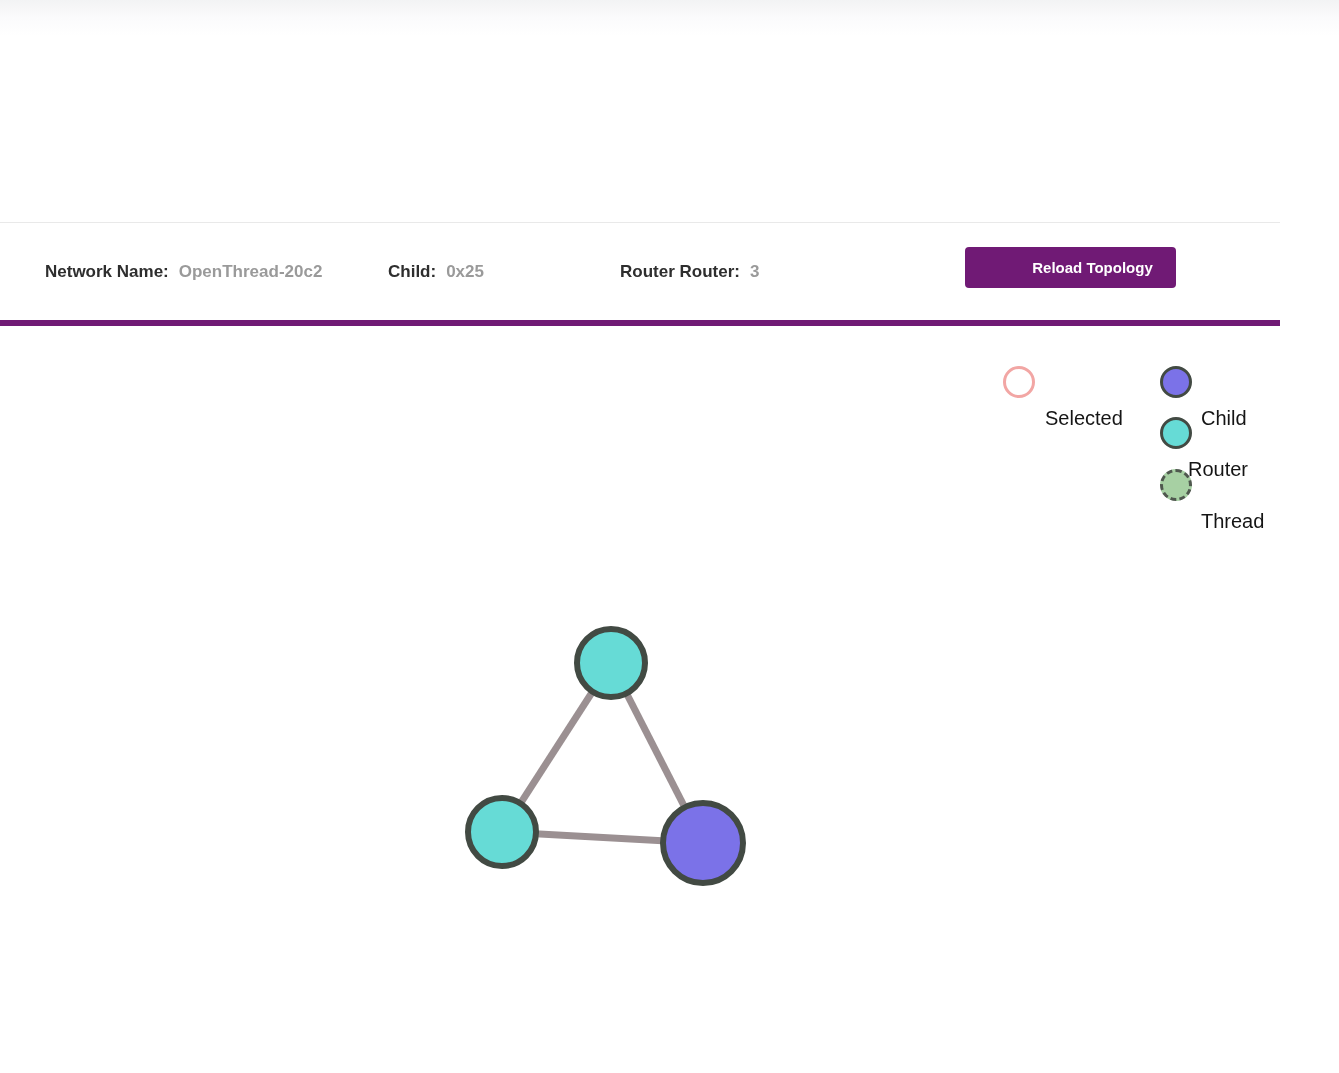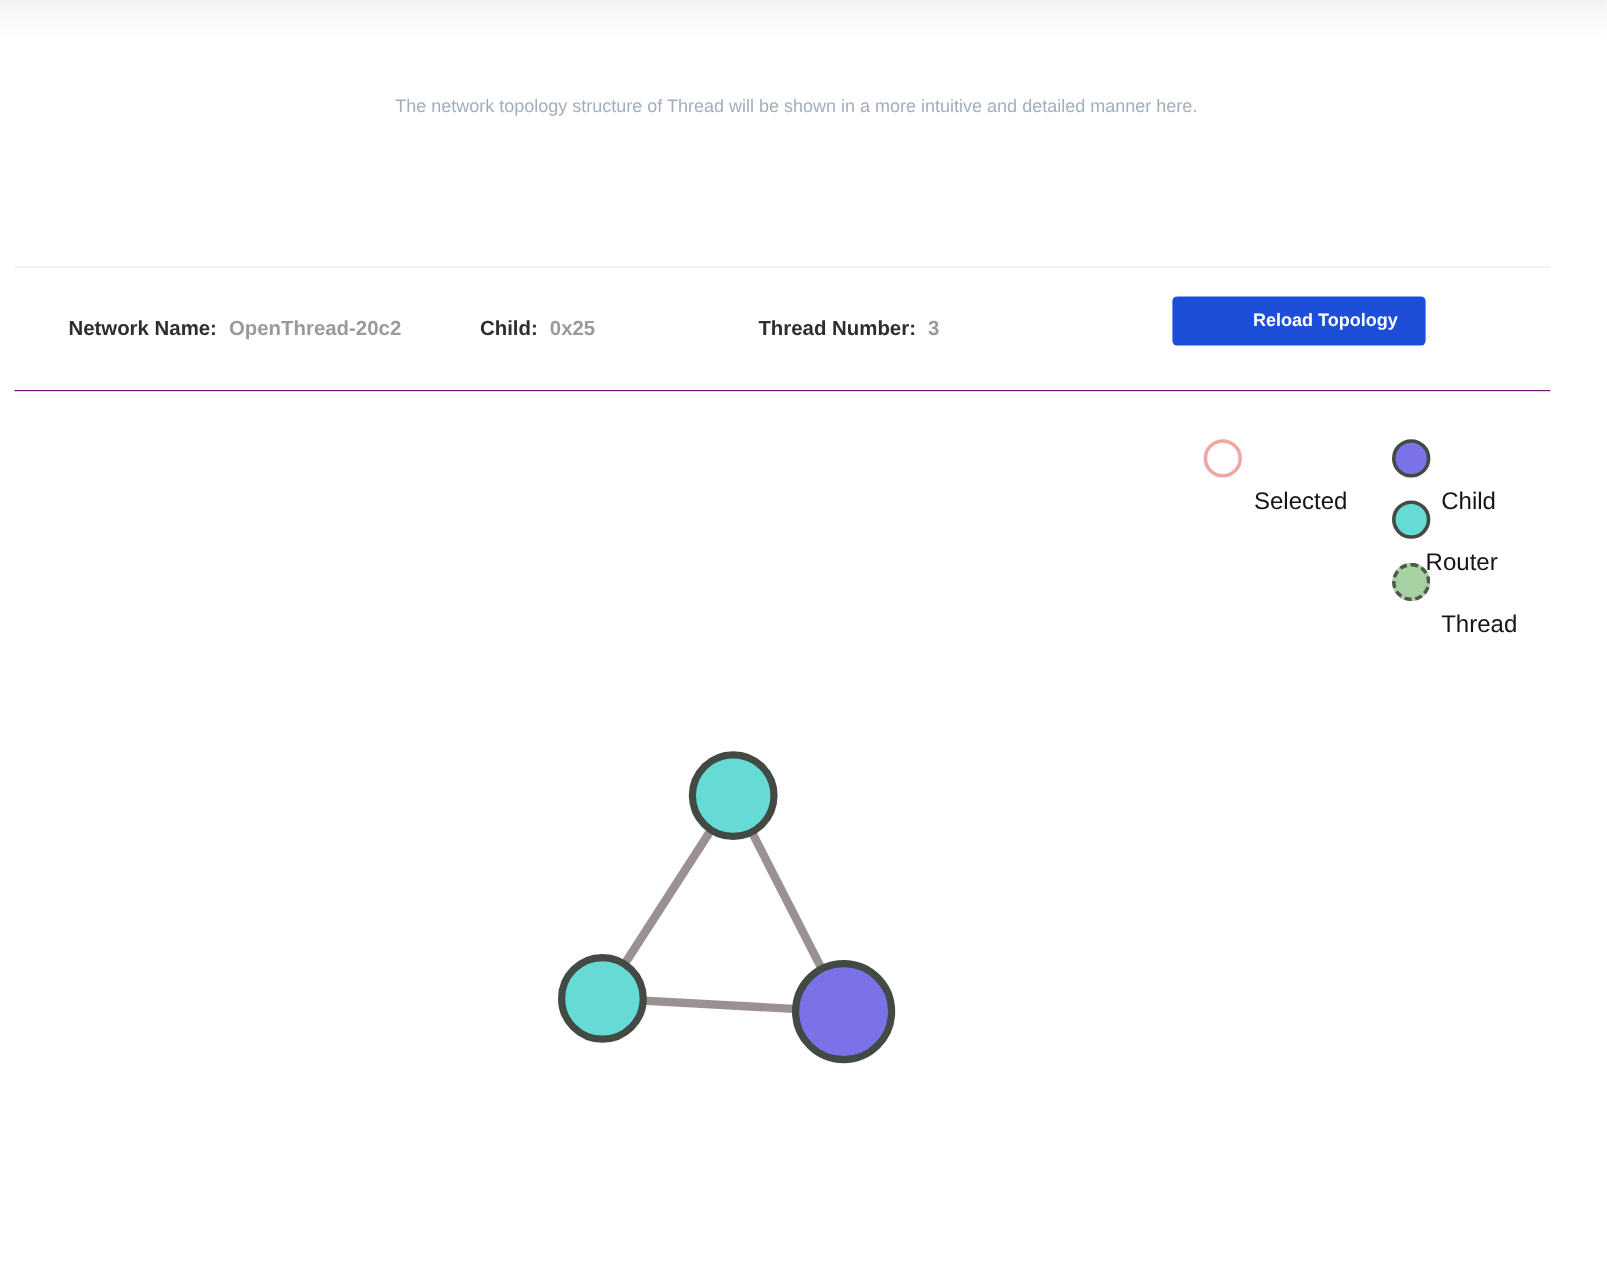--- a/index.html
+++ b/index.html
@@ -25,39 +25,39 @@
     letter-spacing: 0px;
   }
   .title .t-dark { color: #485563; }
   .title .t-accent { color: #51a1c7; margin-left: 12px; }
   .subtitle {
     margin-top: 22px;
     font-size: 15px; color: #a3aebb; font-weight: 400;
   }
   
   .infobar {
-    position: absolute; left: 12px; top: 222px;
+    position: absolute; left: 0; top: 222px;
     width: 1280px; height: 104px;
     background: #ffffff;
     border-top: 1px solid #e9e9e9;
-    border-bottom: 1px solid #701a75;
+    border-bottom: 6px solid #701a75;
   }
   .field {
     position: absolute; top: 50%; transform: translateY(-50%);
     white-space: nowrap; font-size: 17px; font-weight: 700;
   }
   .field .flabel { color: #2e2e2e; margin-right: 10px; }
   .field .fvalue { color: #9a9a9a; }
   .f0 { left: 45px; }
   .f1 { left: 388px; }
   .f2 { left: 620px; }
   .reload-btn {
     position: absolute; left: 965px; top: 24px;
     width: 211px; height: 41px;
-    background: #1d4ed8; color: #ffffff;
+    background: #701a75; color: #ffffff;
     border: none; border-radius: 4px;
     font-family: "Liberation Sans", sans-serif;
     font-size: 15px; font-weight: 700;
     cursor: pointer;
     padding-left: 44px;
   }
   
   .legend-swatch {
     position: absolute;
     width: 32px; height: 32px; border-radius: 50%;
@@ -82,32 +82,31 @@
     position: absolute; left: 0; top: 0;
     width: 1339px; height: 1073px;
   }
 </style>
 </head>
 <body>
 
 <div class="top-fade"></div>
 
 <header class="header">
-  <p class="subtitle">The network topology structure of Thread will be shown in a more intuitive and detailed manner here.</p>
 </header>
 
 <section class="infobar">
   <div class="field f0">
     <span class="flabel">Network Name:</span><span class="fvalue">OpenThread-20c2</span>
   </div>
   <div class="field f1">
     <span class="flabel">Child:</span><span class="fvalue">0x25</span>
   </div>
   <div class="field f2">
-    <span class="flabel">Thread Number:</span><span class="fvalue">3</span>
+    <span class="flabel">Router Router:</span><span class="fvalue">3</span>
   </div>
   <button class="reload-btn">Reload Topology</button>
 </section>
 
 <svg id="topo-svg" viewBox="0 0 1339 1073" xmlns="http://www.w3.org/2000/svg">
     <line x1="611" y1="663" x2="502" y2="832" stroke="#9b9092" stroke-width="7"></line>
     <line x1="611" y1="663" x2="703" y2="843" stroke="#9b9092" stroke-width="7"></line>
     <line x1="502" y1="832" x2="703" y2="843" stroke="#9b9092" stroke-width="7"></line>
     <circle cx="611" cy="663" r="34" fill="#66dbd6" stroke="#424a43" stroke-width="6"></circle>
     <circle cx="502" cy="832" r="34" fill="#66dbd6" stroke="#424a43" stroke-width="6"></circle>

